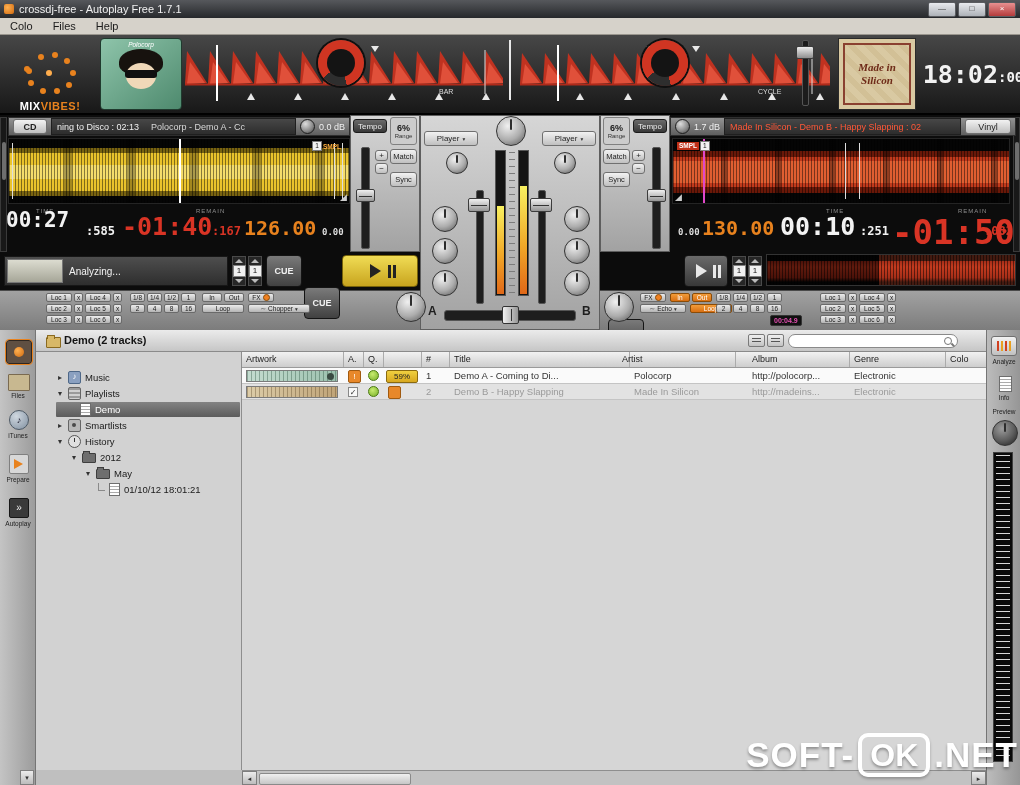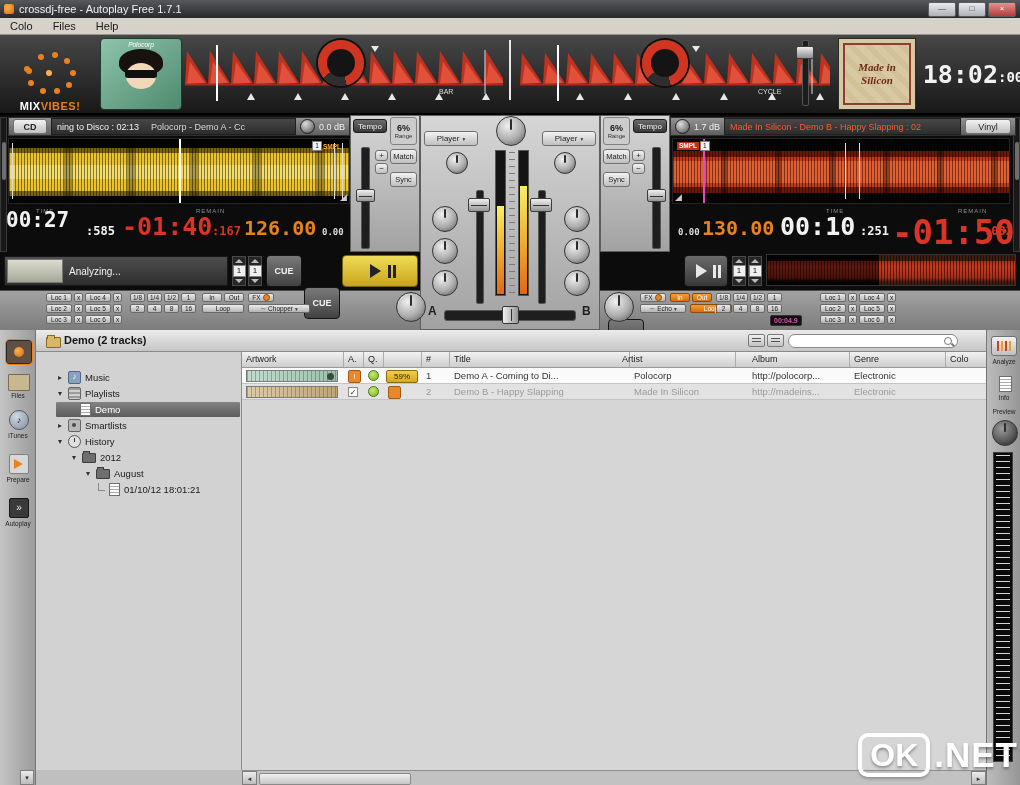--- a/index.html
+++ b/index.html
@@ -592,21 +592,21 @@
         <span>History</span>
       </div>
       <div class="tree-item" style="left:34px;top:98px;width:166px">
         <span class="tri">▾</span>
         <span class="ico-folder"></span>
         <span>2012</span>
       </div>
       <div class="tree-item" style="left:48px;top:114px;width:152px">
         <span class="tri">▾</span>
         <span class="ico-folder"></span>
-        <span>August</span>
+        <span>May</span>
       </div>
       <div class="tree-item" style="left:62px;top:130px;width:140px">
         <span class="tree-conn"></span>
         <span class="ico-page"></span>
         <span>01/10/12 18:01:21</span>
       </div>
     </div>
 
     <div class="table-area"></div>
     <div class="thead">
@@ -660,18 +660,19 @@
       <div class="rp-meter" style="left:6px;top:122px;width:20px;height:310px"></div>
     </div>
 
     <div class="scrollbar-h" style="left:242px;top:440px;width:744px;height:15px">
       <div class="scroll-btn" style="left:0;top:0;width:15px;height:14px;line-height:13px">◂</div>
       <div class="scroll-thumb" style="left:17px;top:2px;width:150px;height:10px"></div>
       <div class="scroll-btn" style="left:729px;top:0;width:15px;height:14px;line-height:13px">▸</div>
     </div>
 
     <div class="abs watermark" style="left:742px;top:398px;width:276px;height:54px">
+      <span class="wm-text">SOFT-</span>
       <span class="wm-ok">OK</span>
       <span class="wm-text">.NET</span>
     </div>
   </div>
 
 </div>
 
 </body></html>

